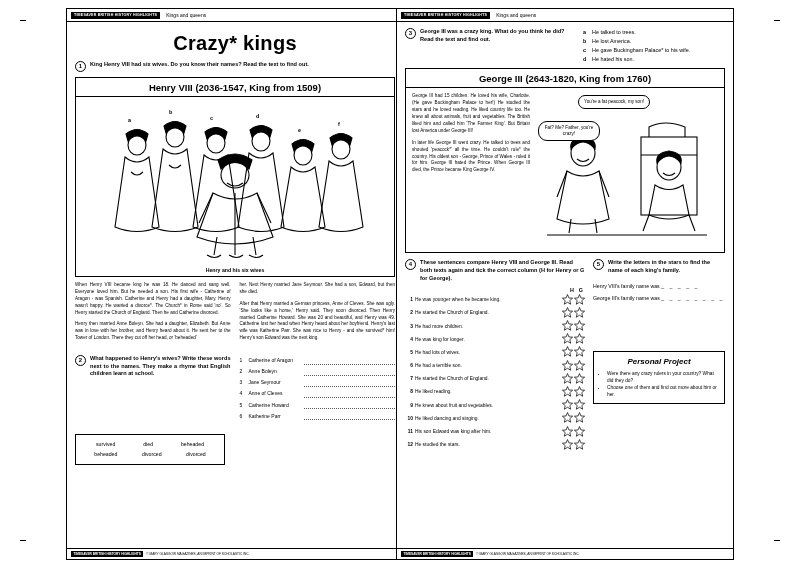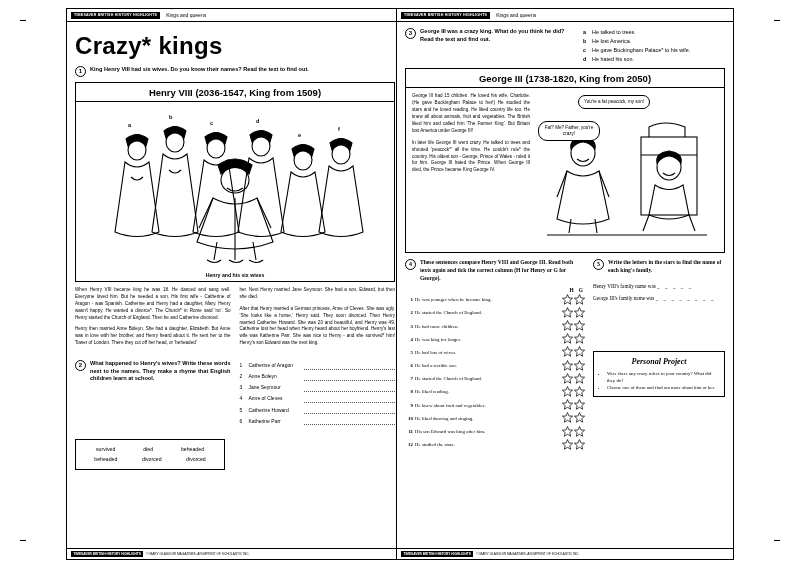--- a/index.html
+++ b/index.html
@@ -38,21 +38,21 @@
   .ftr-text { font-size:3.2px; }
   .ftr-brand {
     background:#000; color:#fff; font-size:3.2px;
     padding:1px 2.5px; font-weight:bold; margin-right:3px; white-space:nowrap;
   }
 
   .content { position:absolute; top:13px; bottom:11px; left:0; right:0; padding:6px 8px; box-sizing:border-box; }
 
   
   .main-title {
-    font-size:24px; font-weight:bold; margin:4px 0 6px;
+    text-align:center; font-size:20px; font-weight:bold; margin:4px 0 6px;
     letter-spacing:.3px;
   }
 
   
   .task { display:flex; align-items:flex-start; gap:4px; margin-bottom:5px; }
   .num {
     flex:0 0 auto; width:9px; height:9px; border:1px solid #000; border-radius:50%;
     font-size:6px; line-height:9px; text-align:center; font-weight:bold;
   }
   .task-text { font-size:5.6px; line-height:1.35; font-weight:bold; }
@@ -308,21 +308,21 @@
             <span>He gave Buckingham Palace* to his wife.</span>
           </div>
           <div>
             <span class="ltr">d</span>
             <span>He hated his son.</span>
           </div>
         </div>
       </div>
 
       <div class="panel" style="margin-top:4px;">
-        <div class="panel-title">George III (1738-1820, King from 2050)</div>
+        <div class="panel-title">George III (2643-1820, King from 1760)</div>
 
         <div class="g3wrap" style="padding:5px 6px;">
           <div class="g3text">
             <p>George III had 15 children. He loved his wife, Charlotte. (He gave Buckingham Palace to her!) He studied the stars and he loved reading. He liked country life too. He knew all about animals, fruit and vegetables. The British liked him and called him 'The Farmer King'. But Britain lost America under George III!</p>
             <p>In later life George III went crazy. He talked to trees and shouted 'peacock*' all the time. He couldn't rule* the country. His oldest son - George, Prince of Wales - ruled it for him. George III hated the Prince. When George III died, the Prince became King George IV.</p>
           </div>
           <div class="g3art">
             <svg width="100%" height="150" viewBox="0 0 180 150">
               <g fill="none" stroke="#000" stroke-width="1.1">
 
@@ -344,21 +344,21 @@
 
                 <path d="M10 142 h160"></path>
               </g>
             </svg>
             <div class="bubble" style="left:42px; top:2px; width:62px;">You're a fat peacock, my son!</div>
             <div class="bubble" style="left:2px; top:28px; width:52px;">Fat? Me? Father, you're crazy!</div>
           </div>
         </div>
       </div>
 
-      <div style="display:flex; gap:8px; margin-top:6px;font-family:Liberation Serif, serif;">
+      <div style="display:flex; gap:8px; margin-top:6px;">
 
         <div style="flex:0 0 180px;">
           <div class="task">
             <div class="num">4</div>
             <div class="task-text">These sentences compare Henry VIII and George III. Read both texts again and tick the correct column (H for Henry or G for George).</div>
           </div>
 
           <div class="hg">
             <span>H</span>
             <span>G</span>

